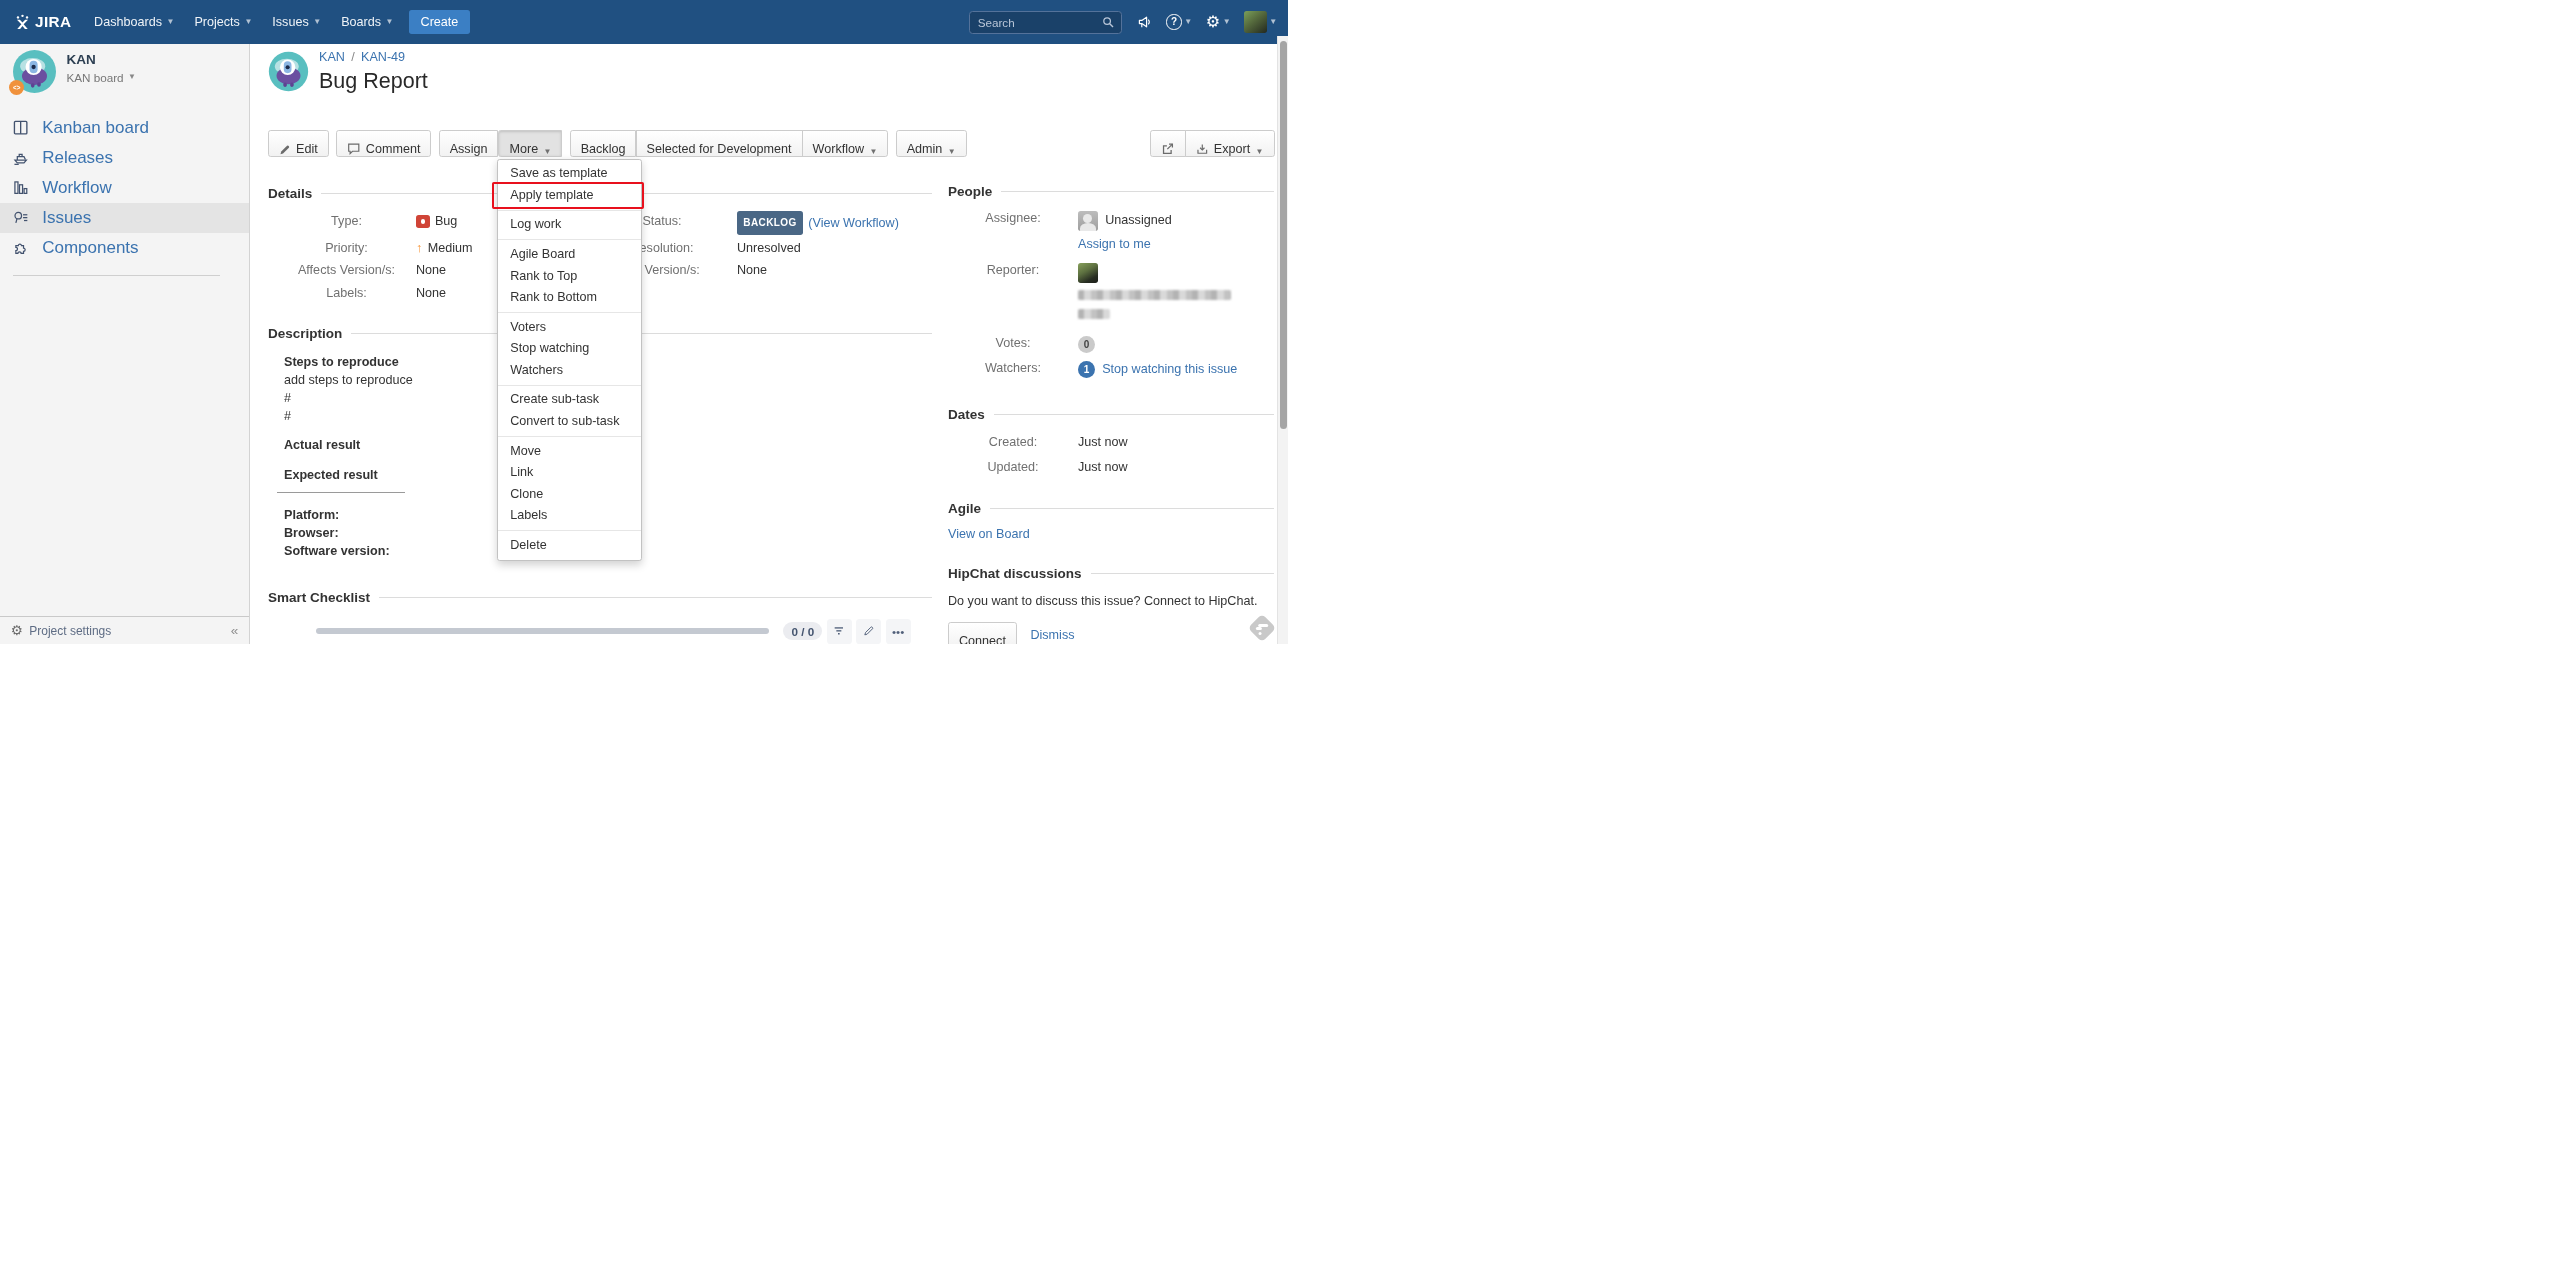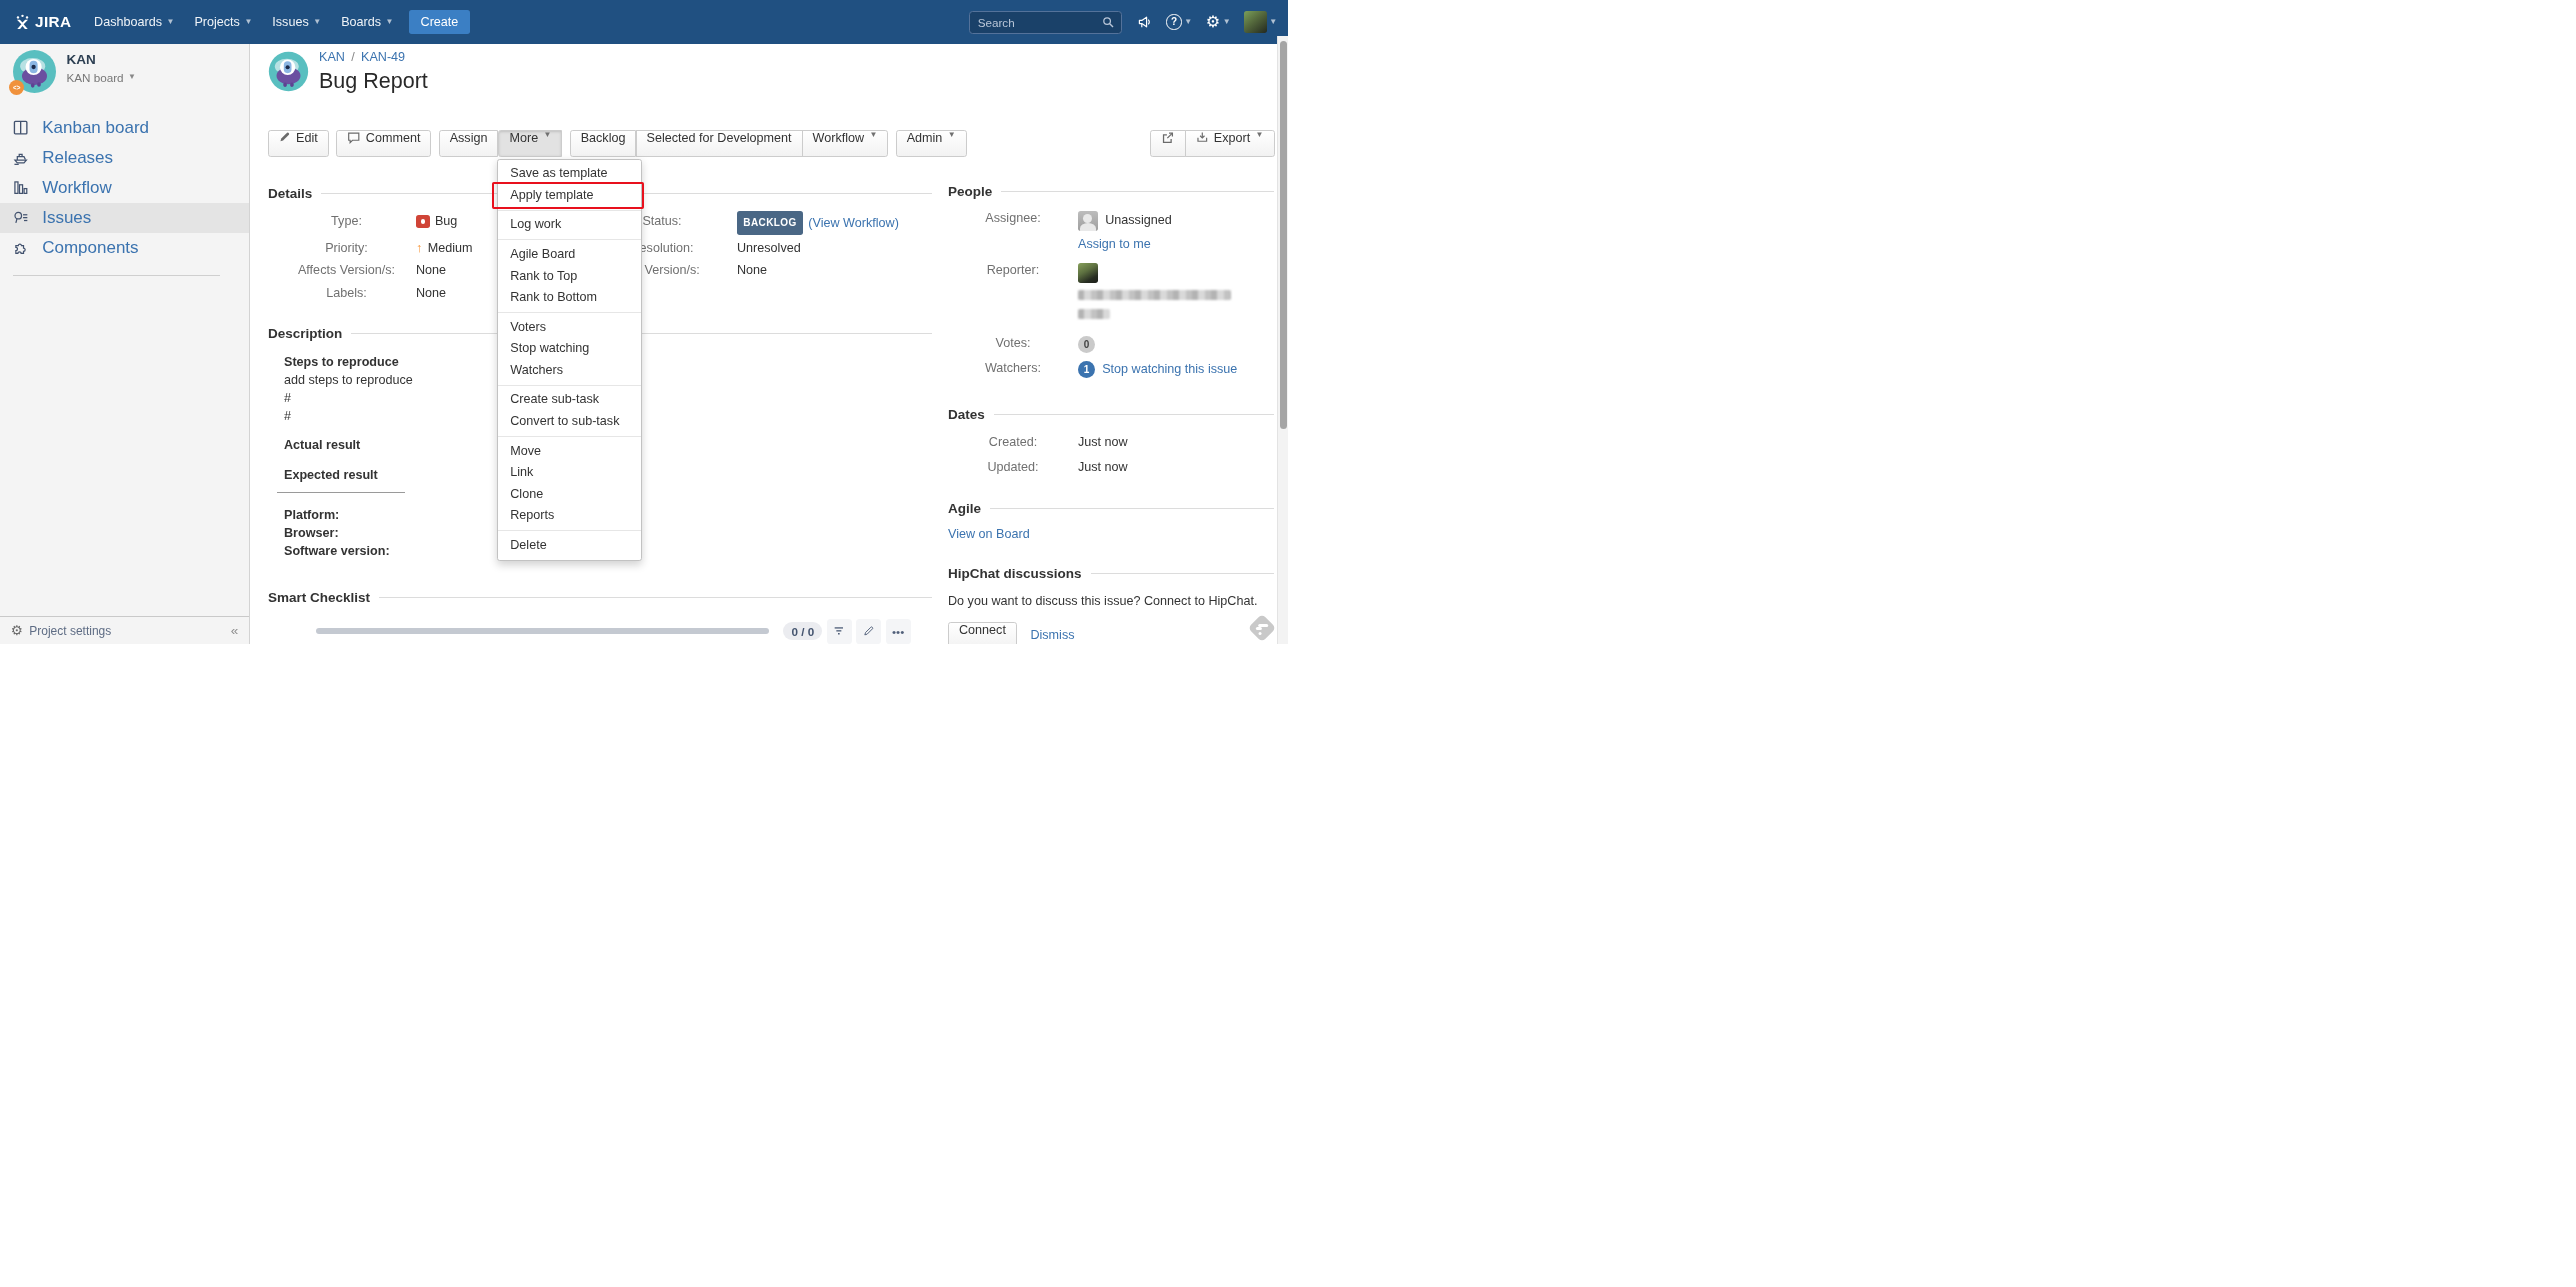--- a/index.html
+++ b/index.html
@@ -59,21 +59,21 @@
   .main{position:absolute;top:36px;left:251px;right:0;bottom:0;background:#fff;padding:0 13.5px 0 17px;}
   .issue-header{display:flex;padding-top:14.4px;height:81px;}
   .issue-avatar{width:41px;height:41px;flex:none;margin-top:0.9px;}
   .issue-head-text{margin-left:10px;}
   .breadcrumb{font-size:12.6px;display:flex;align-items:center;gap:6.3px;}
   .breadcrumb .sep{color:#888;}
   .issue-title{font-size:21.5px;color:#292929;margin-top:4.5px;font-weight:400;}
 
   
   .toolbar{display:flex;align-items:center;margin-top:12.6px;position:relative;z-index:30;}
-  .btn{height:27px;display:inline-flex;align-items:flex-start;gap:5.4px;padding:0 10px;background:linear-gradient(#ffffff,#f2f2f2);border:0.9px solid #cccccc;border-radius:2.7px;font-size:12.6px;color:var(--text);cursor:pointer;white-space:nowrap;}
+  .btn{height:27px;display:inline-flex;align-items:flex-end;gap:5.4px;padding:0 10px;background:linear-gradient(#ffffff,#f2f2f2);border:0.9px solid #cccccc;border-radius:2.7px;font-size:12.6px;color:var(--text);cursor:pointer;white-space:nowrap;}
   .btn .caret{color:#707070;font-size:8px;}
   .btn.pressed{background:#e2e2e2;box-shadow:inset 0 0.9px 2.7px rgba(0,0,0,.15);}
   .btn-group{display:inline-flex;}
   .btn-group .btn{border-radius:0;margin-left:-0.9px;}
   .btn-group .btn:first-child{border-radius:2.7px 0 0 2.7px;margin-left:0;}
   .btn-group .btn:last-child{border-radius:0 2.7px 2.7px 0;}
   .tb-gap{width:7.2px;flex:none;}
   .toolbar .spacer{flex:1;}
   .icon-grey{color:#707070;display:inline-flex;}
 
@@ -376,21 +376,21 @@
               <li>Watchers</li>
             </ul>
             <ul>
               <li>Create sub-task</li>
               <li>Convert to sub-task</li>
             </ul>
             <ul>
               <li>Move</li>
               <li>Link</li>
               <li>Clone</li>
-              <li>Reports</li>
+              <li>Labels</li>
             </ul>
             <ul>
               <li>Delete</li>
             </ul>
           </div>
         </span>
       </span>
       <span class="tb-gap"></span>
       <span class="btn-group">
         <button class="btn">

